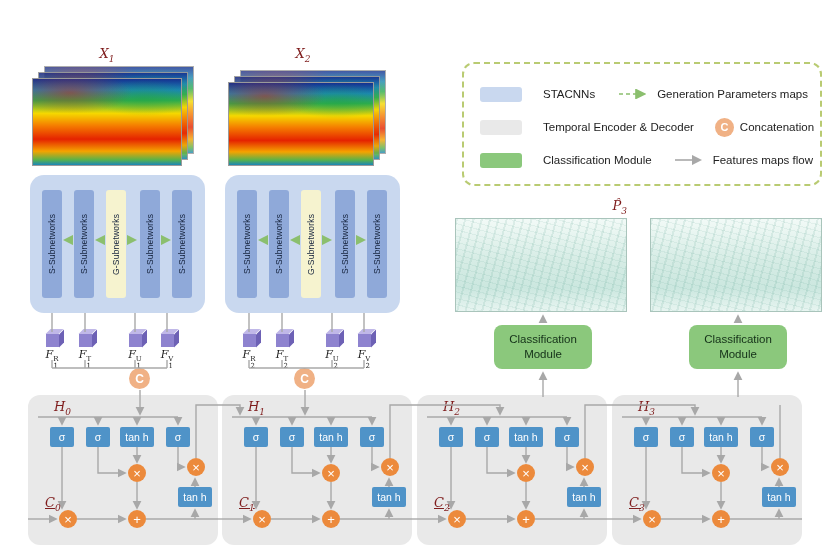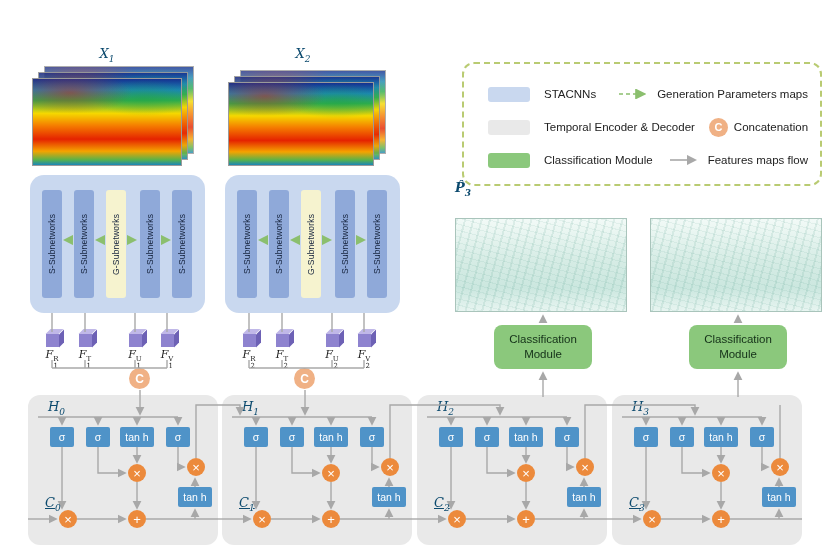--- a/index.html
+++ b/index.html
@@ -1,19 +1,19 @@
 <!DOCTYPE html>
 <html><head>
 <meta charset="utf-8">
 <style>
   * { margin:0; padding:0; box-sizing:border-box; }
   body { background:#fff; font-family:"Liberation Sans", sans-serif; }
   .canvas { position:relative; width:840px; height:559px; background:#ffffff; overflow:hidden; }
 
-  .mathlabel { font-family:"DejaVu Serif", serif; font-style:italic; font-size:13px; color:#0c4a6e; }
+  .mathlabel { font-family:"DejaVu Serif", serif; font-style:italic; font-size:13px; color:#7f1d1d; }
   .mathlabel sub { font-size:9px; font-style:italic; }
 
   
   .heatstack { position:absolute; }
   .heat { position:absolute; border:1px solid #9a9a9a;
     background:
       radial-gradient(60% 35% at 25% 16%, rgba(200,40,20,.55), rgba(0,0,0,0) 70%),
       radial-gradient(50% 30% at 75% 22%, rgba(30,160,70,.45), rgba(0,0,0,0) 70%),
       linear-gradient(180deg,#15318f 0%,#1b86b8 13%,#2fae4e 25%,#f5d800 40%,#f57e00 54%,#e52300 70%,#f5a300 84%,#58b24a 94%,#1b86b8 100%);
   }
@@ -36,44 +36,44 @@
   .cube::after  { content:""; position:absolute; top:-2.5px; right:-5px; width:5px; height:13px; background:#6d61b5; transform:skewY(-45deg); }
   .flabel { font-family:"DejaVu Serif", serif; font-style:italic; font-size:11px; color:#1a1a1a; line-height:1; }
   .supsub { display:inline-flex; flex-direction:column; font-size:7px; line-height:1.05; vertical-align:-3px; font-style:normal; }
 
   .concat { position:absolute; width:21px; height:21px; border-radius:50%; background:#f0b185; color:#fff;
             font-size:12px; font-weight:bold; display:flex; align-items:center; justify-content:center; }
 
   
   .legend { position:absolute; left:462px; top:62px; width:360px; height:124px; background:#fff;
             border:2px dashed #b9cb72; border-radius:12px; }
-  .lrow { position:absolute; left:24px; right:12px; height:20px; display:flex; align-items:center; gap:14px; }
+  .lrow { position:absolute; left:16px; right:12px; height:20px; display:flex; align-items:center; gap:21px; }
   .swatch { width:42px; height:15px; border-radius:3px; flex:0 0 auto; }
   .ltext { font-size:11.5px; color:#222; white-space:nowrap; }
   .lflow { margin-left:auto; display:flex; align-items:center; gap:6px; }
   .lconcat { width:19px; height:19px; border-radius:50%; background:#f0b185; color:#fff; font-size:11px; font-weight:bold;
              display:flex; align-items:center; justify-content:center; flex:0 0 auto; }
 
   
   .outmap { position:absolute; width:172px; height:94px; border:1px solid #a9c4bb;
     background:
       repeating-linear-gradient(105deg, rgba(70,150,130,.12) 0 2px, rgba(0,0,0,0) 2px 8px),
       repeating-linear-gradient(15deg, rgba(70,150,130,.09) 0 1px, rgba(0,0,0,0) 1px 6px),
       linear-gradient(180deg,#f2faf7,#d6ece5 45%,#cbe7df 75%,#e8f5f1);
   }
-  .outlabel { position:absolute; width:172px; text-align:left; top:180px;font-weight:bold; }
+  .outlabel { position:absolute; width:172px; text-align:right; top:198px; }
 
   .cmodule { position:absolute; top:325px; width:98px; height:44px; background:#8bc87c; border-radius:8px;
              font-size:11.5px; color:#143018; display:flex; align-items:center; justify-content:center;
              text-align:center; line-height:1.3; padding:2px 10px; }
 
   
   .cell { position:absolute; top:395px; width:190px; height:150px; background:#e9e9e9; border-radius:12px; }
   .cellsvg { position:absolute; left:0; top:0; }
-  .hlabel { position:absolute; left:20px; top:4px; }
+  .hlabel { position:absolute; left:26px; top:4px; }
   .clabel { position:absolute; left:17px; top:100px;text-decoration:underline; }
   .gate { position:absolute; height:20px; background:#4f93c8; color:#fff; font-size:10.5px; border-radius:2px;
           display:flex; align-items:center; justify-content:center; white-space:nowrap; }
   .g1 { left:22px; top:32px; width:24px; }
   .g2 { left:58px; top:32px; width:24px; }
   .g3 { left:92px; top:32px; width:34px; }
   .g4 { left:138px; top:32px; width:24px; }
   .tanhbox { left:150px; top:92px; width:34px; }
   .op { position:absolute; width:18px; height:18px; border-radius:50%; background:#ec8a3c; color:#fff;
         font-size:13px; display:flex; align-items:center; justify-content:center; line-height:1; }

